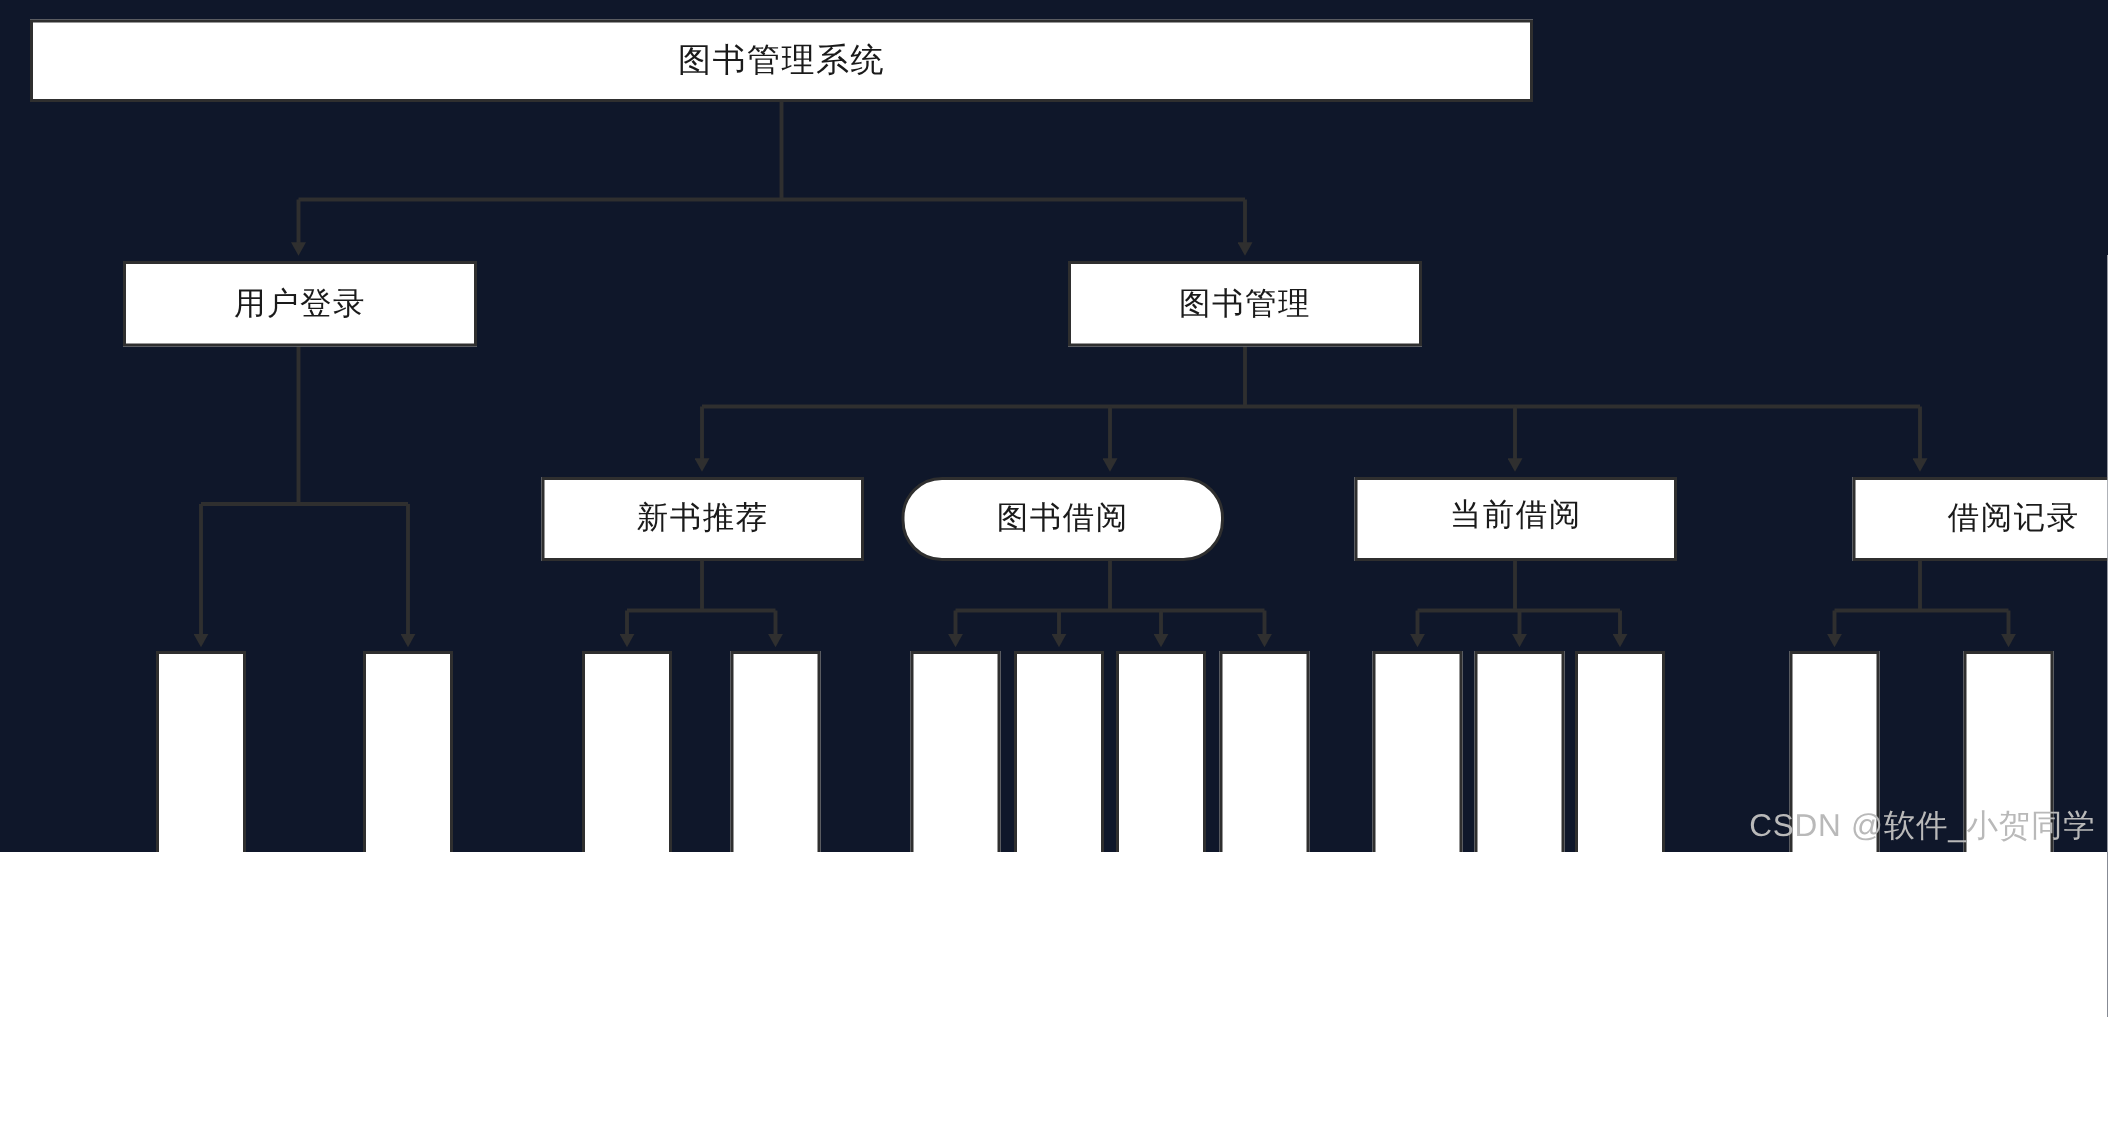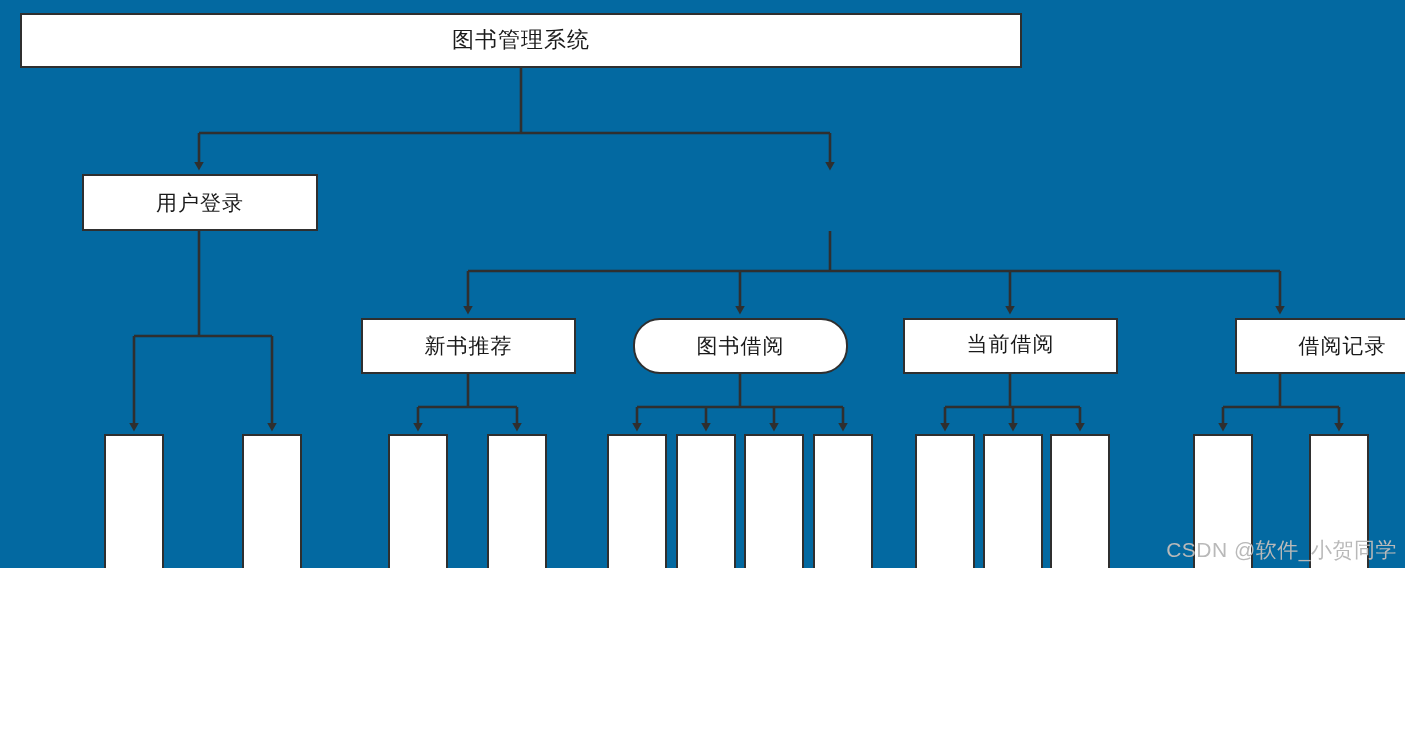--- a/index.html
+++ b/index.html
@@ -8,21 +8,21 @@
     padding: 0;
     background: #ffffff;
   }
   body {
     font-family: "Liberation Sans", "DejaVu Sans", sans-serif;
   }
   #canvas {
     position: relative;
     width: 1405px;
     height: 568px;
-    background: #0369a1;
+    background: #0f172a;
     overflow: hidden;
   }
   #edges {
     position: absolute;
     left: 0;
     top: 0;
     width: 1405px;
     height: 747px;
   }
   .node {
@@ -120,23 +120,24 @@
       <path d="M1280,374 L1280,407"></path>
       <path d="M1223,407 L1339,407"></path>
       <path d="M1223,407 L1223,424" marker-end="url(#arrow)"></path>
       <path d="M1339,407 L1339,424" marker-end="url(#arrow)"></path>
     </g>
   </svg>
 
   <div class="node h root" style="left:20px; top:13px; width:1002px; height:55px;">图书管理系统</div>
 
   <div class="node h" style="left:82px; top:174px; width:236px; height:57px;">用户登录</div>
+  <div class="node h" style="left:712px; top:174px; width:236px; height:57px;">图书管理</div>
 
   <div class="node h" style="left:361px; top:318px; width:215px; height:56px;">新书推荐</div>
-  <div class="node h" style="left:633px; top:318px; width:215px; height:56px;border-radius:27px;">图书借阅</div>
+  <div class="node h" style="left:601px; top:318px; width:215px; height:56px;border-radius:27px;">图书借阅</div>
   <div class="node h" style="left:903px; top:318px; width:215px; height:56px;font-family:Liberation Mono, monospace;">当前借阅</div>
   <div class="node h" style="left:1235px; top:318px; width:215px; height:56px;">借阅记录</div>
 
   <div class="node v" style="left:104px; top:434px; width:60px; height:299px; padding-top:86px;">用户登录</div>
   <div class="node v" style="left:242px; top:434px; width:60px; height:299px; padding-top:86px;">注销登录</div>
 
   <div class="node v" style="left:388px; top:434px; width:60px; height:299px; padding-top:86px;">查询图书</div>
   <div class="node v" style="left:487px; top:434px; width:60px; height:299px; padding-top:86px;">借阅图书</div>
 
   <div class="node v" style="left:607px; top:434px; width:60px; height:299px; padding-top:86px;">查询图书</div>

